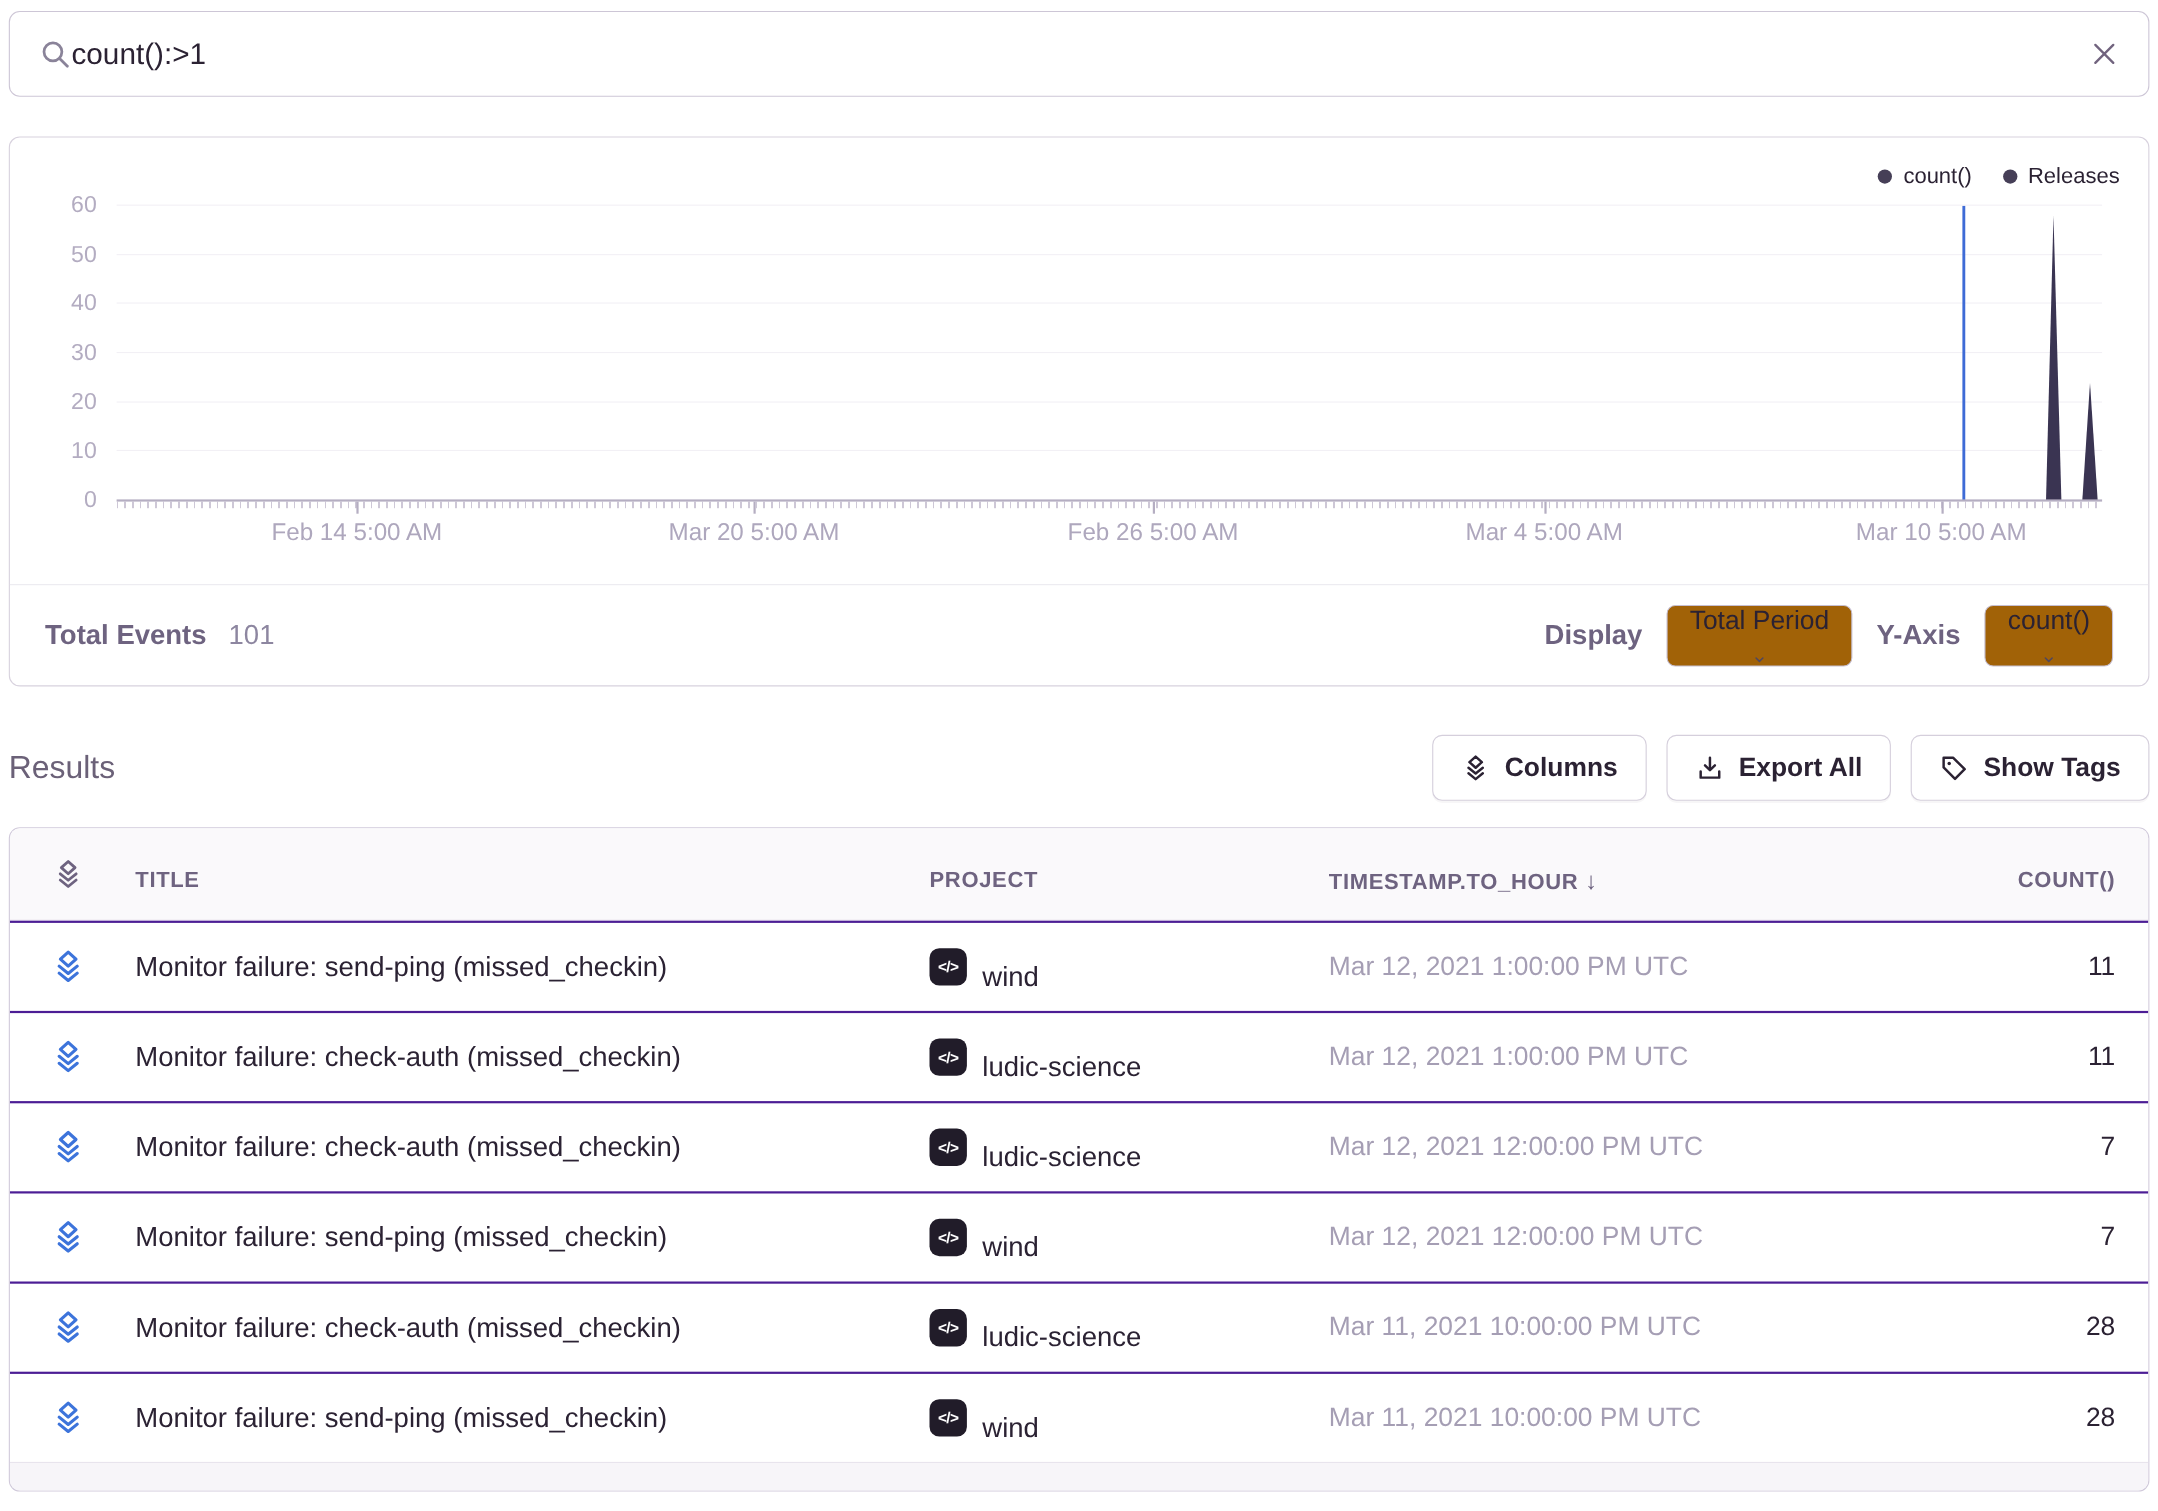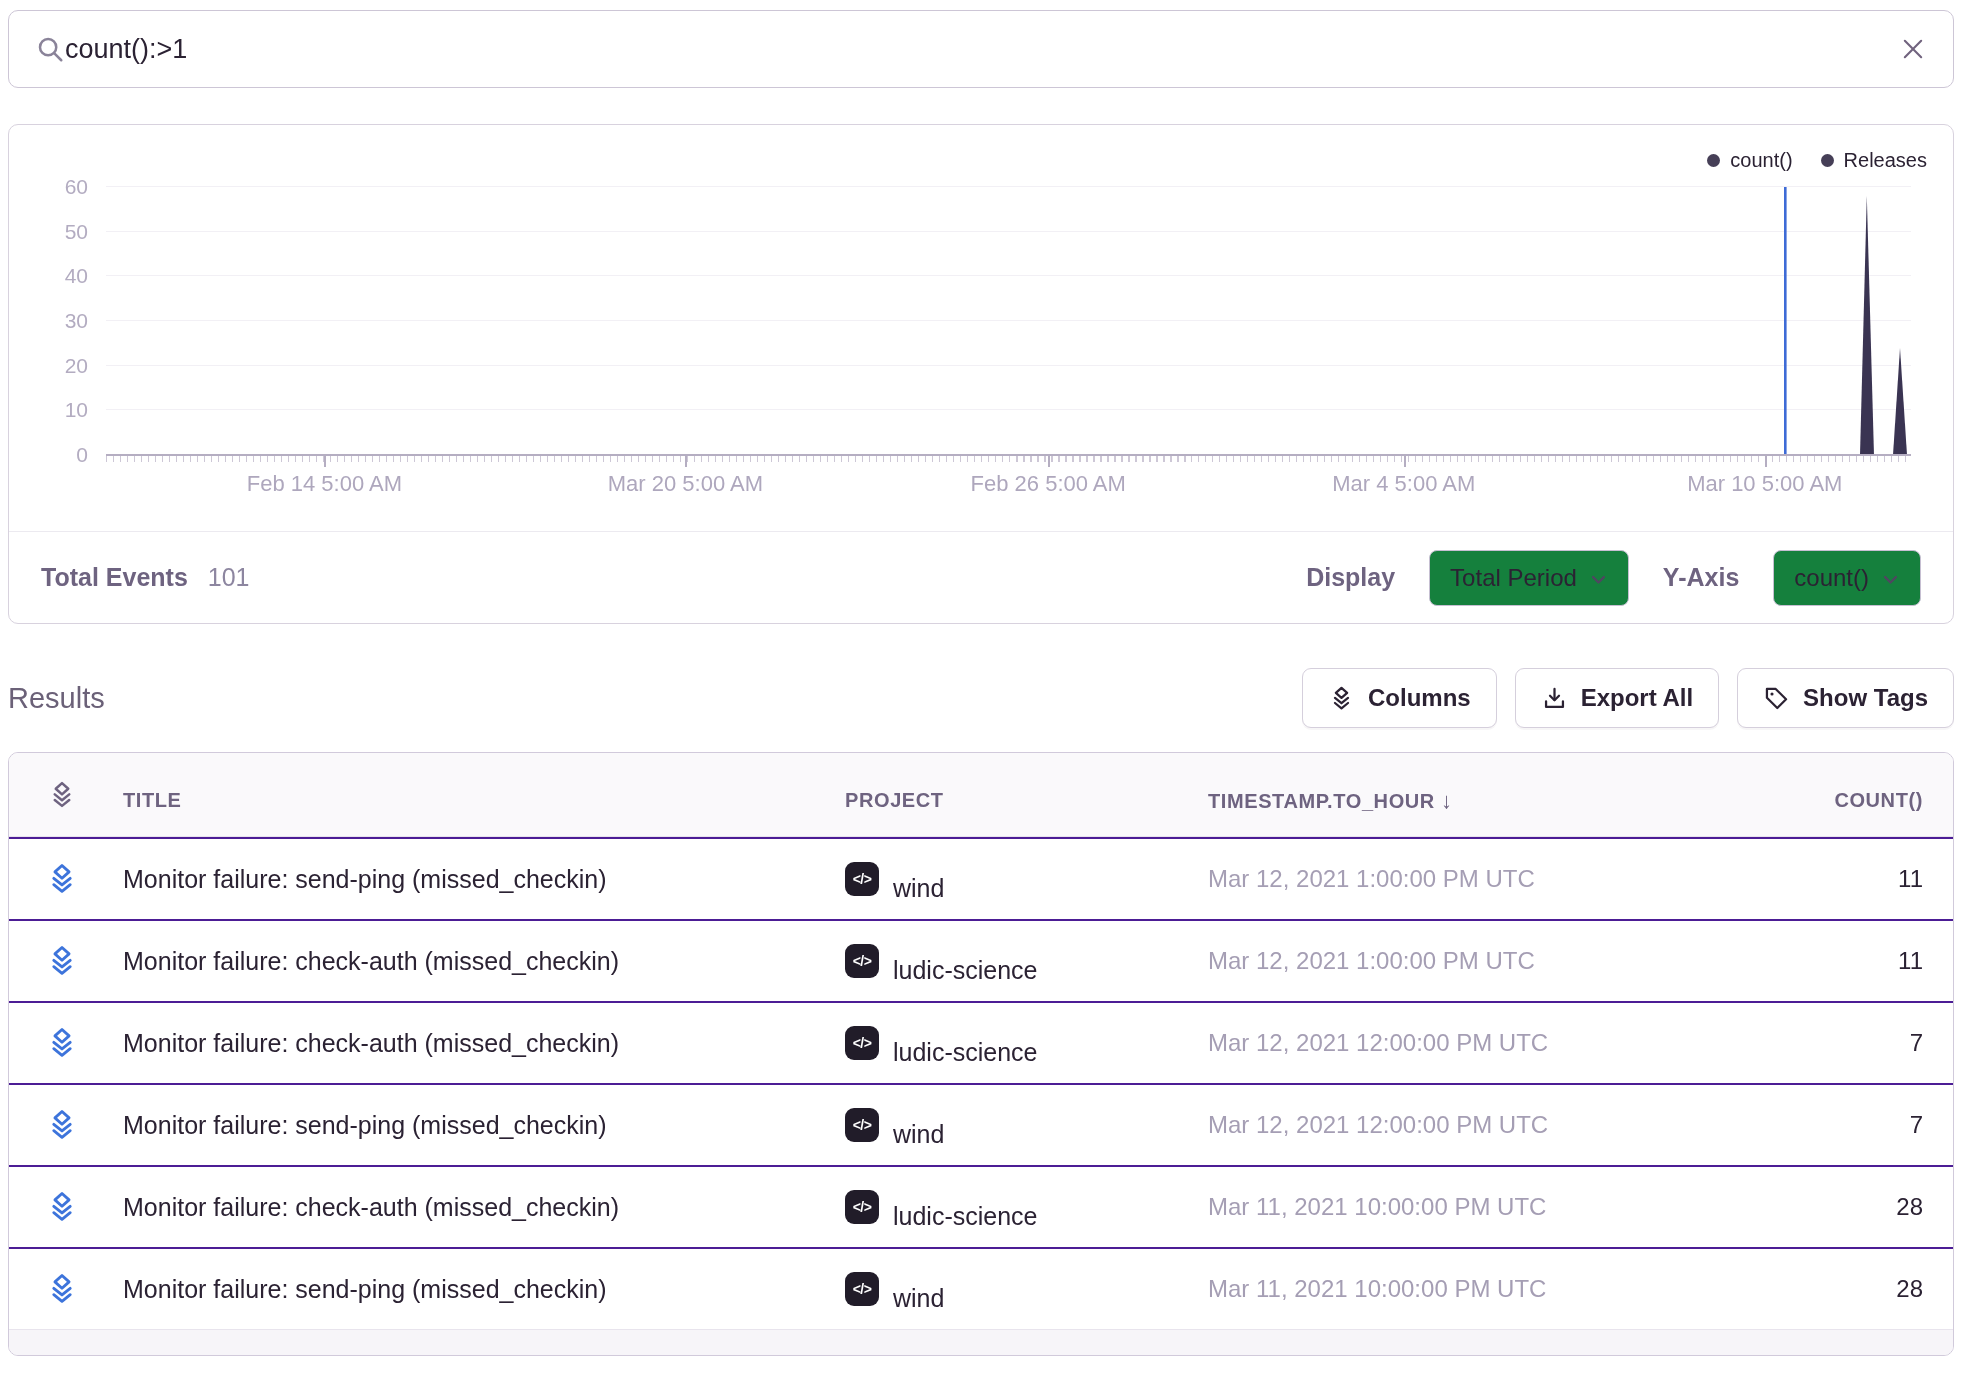--- a/index.html
+++ b/index.html
@@ -30,25 +30,25 @@
   .majortick { position:absolute; bottom:-12px; width:2px; height:11px; background:#b5aec2; }
   .ylab { position:absolute; left:-70px; width:52px; text-align:right; font-size:21px;
     color:#b3acc1; transform:translateY(50%); }
   .xlab { position:absolute; top:284px; transform:translateX(-50%); font-size:22px; color:#aea7bd; white-space:nowrap; }
   .plot svg.series { position:absolute; inset:0; width:100%; height:100%; }
 
   .chart-footer { position:absolute; left:0; right:0; bottom:0; height:92px;
     border-top:1px solid #eceaf0; display:flex; align-items:center; padding:0 32px; }
   .tot-label { font-size:25px; font-weight:bold; color:#6e6380; }
   .tot-value { font-size:25px; color:#8d86a0; margin-left:20px; }
-  .cf-right { margin-left:auto; display:flex; align-items:center; gap:34px; }
+  .cf-right { margin-left:auto; display:flex; align-items:center; gap:22px; }
   .cf-lab { font-size:25px; font-weight:bold; color:#6e6380; }
   .dropdown { display:flex; align-items:center; gap:12px; border:1.5px solid #c6bfd2;
     border-radius:8px; padding:0 20px; height:56px; font-size:24px; color:#2b2233;
-    background:#15803d; cursor:pointer; }
+    background:#a16207; cursor:pointer;flex-direction:column; }
   .dropdown .chev { width:19px; height:19px; color:#4f4760; margin-top:3px; }
 
   
   .results-bar { position:absolute; left:8px; top:666px; width:1946px; height:64px;
     display:flex; align-items:center; }
   .results-title { font-size:29px; font-weight:normal; color:#6b6178; }
   .rb-buttons { margin-left:auto; display:flex; gap:18px; }
   .btn { display:flex; align-items:center; gap:13px; height:60px; padding:0 25px;
     border:1.5px solid #d5cfdc; border-radius:9px; background:#fff; cursor:pointer;
     font-size:24px; font-weight:bold; color:#2b2233; box-shadow:0 2px 0 rgba(43,34,51,.04); }

